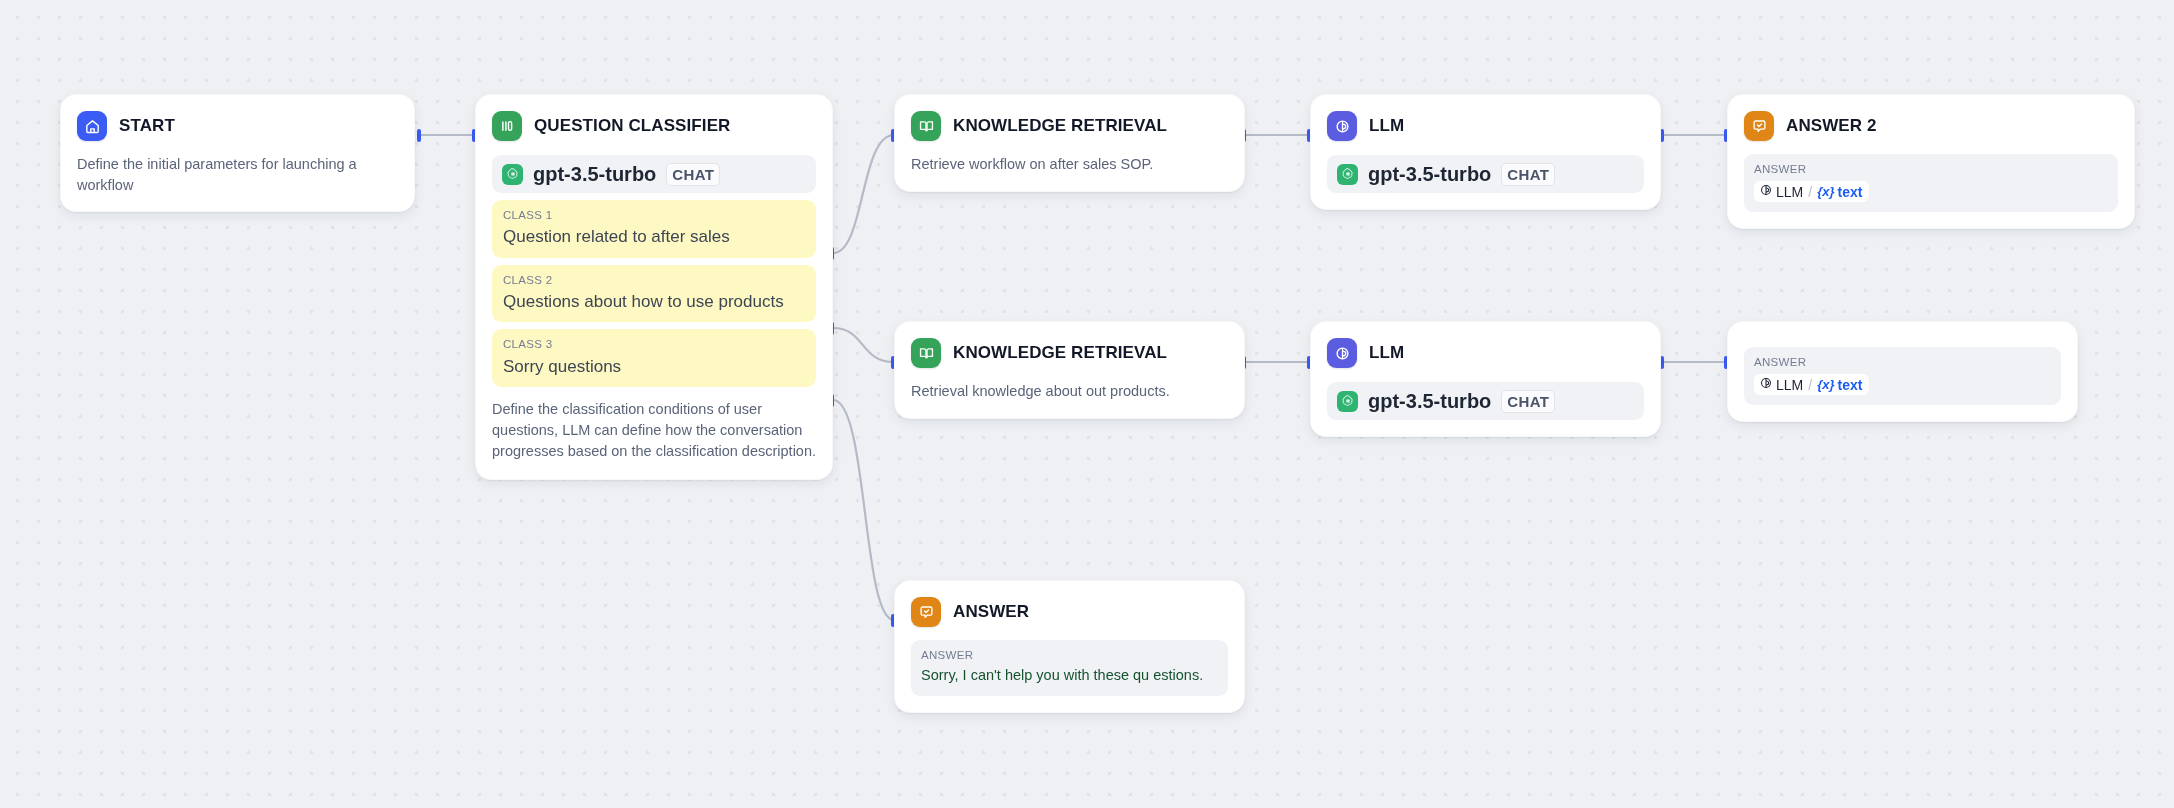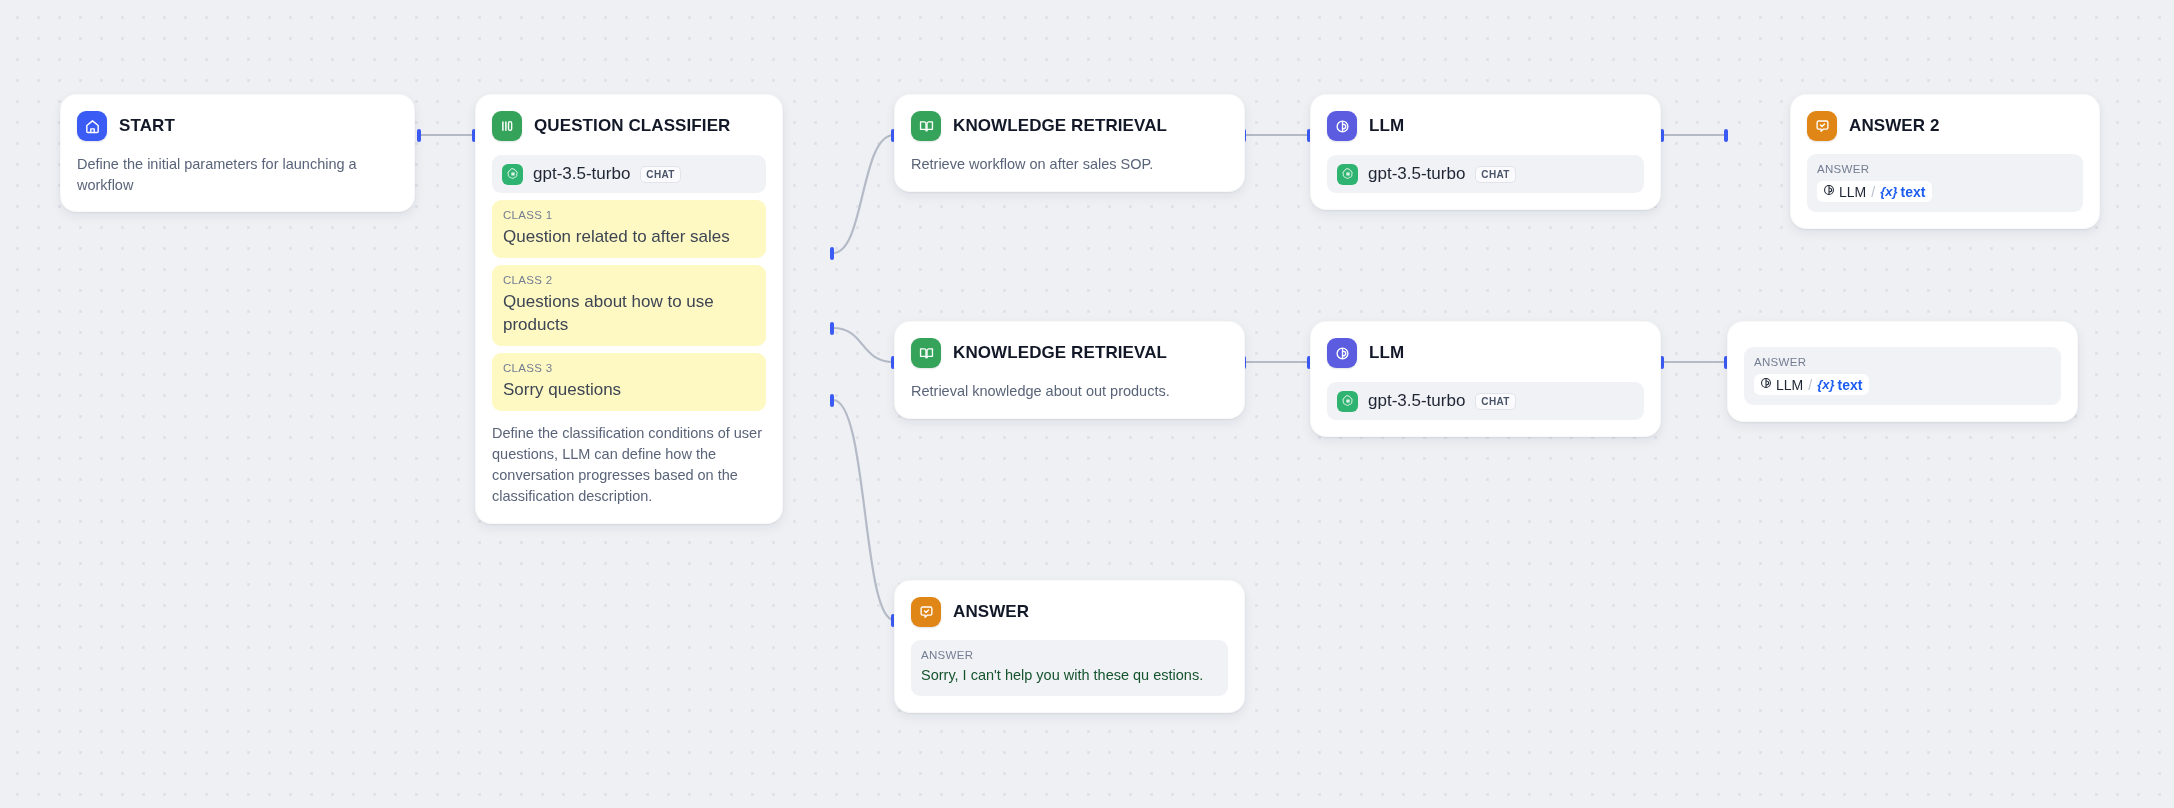--- a/index.html
+++ b/index.html
@@ -97,27 +97,27 @@
     box-sizing: border-box;
   }
   .model-logo {
     width: 21px; height: 21px;
     border-radius: 6px;
     background: #2fb370;
     display:flex; align-items:center; justify-content:center;
     flex: 0 0 21px;
   }
   .model-name {
-    font-size: 17px;
-    font-weight: 400;
+    font-size: 20px;
+    font-weight: 700;
     color: #1e2533;
     white-space: nowrap;
   }
   .model-badge {
-    font-size: 10px;
+    font-size: 15px;
     font-weight: 600;
     color: #4a5468;
     background: #fbfbfd;
     border: 1px solid #e2e4ea;
     border-radius: 5px;
     padding: 2px 5px;
     letter-spacing: .35px;
     white-space: nowrap;
     text-align: center;
   }
@@ -256,21 +256,21 @@
         <svg width="17" height="17" viewBox="0 0 24 24" fill="none" stroke="#ffffff" stroke-width="2" stroke-linecap="round" stroke-linejoin="round">
           <path d="M4 10.5 L12 4 L20 10.5 V19 a1.5 1.5 0 0 1-1.5 1.5 h-13 A1.5 1.5 0 0 1 4 19 Z"></path>
           <path d="M9.6 20.5 v-5.2 h4.8 v5.2"></path>
         </svg>
       </div>
       <div class="node-title">START</div>
     </div>
     <div class="node-desc">Define the initial parameters for launching a workflow</div>
   </div>
 
-  <div class="node" style="left:475px; top:94px; width:308px;">
+  <div class="node" style="left:475px; top:94px; width:358px;">
     <div class="node-head">
       <div class="node-icon ic-green">
         <svg width="18" height="18" viewBox="0 0 24 24" fill="none" stroke="#ffffff" stroke-width="2" stroke-linecap="round">
           <path d="M6.5 6.5 v11"></path>
           <path d="M10.5 6.5 v11"></path>
           <rect x="14" y="6.2" width="4.2" height="11.6" rx="2.1" stroke-width="1.9"></rect>
         </svg>
       </div>
       <div class="node-title">QUESTION CLASSIFIER</div>
     </div>
@@ -367,21 +367,21 @@
         <svg width="14" height="14" viewBox="0 0 24 24" fill="none" stroke="#ffffff" stroke-width="1.5">
           <path d="M12 3.2a4 4 0 0 1 3.9 3.1 4 4 0 0 1 2.5 6.1 4 4 0 0 1-3.9 5.4 4 4 0 0 1-6.5 0 4 4 0 0 1-3.9-5.4 4 4 0 0 1 2.5-6.1A4 4 0 0 1 12 3.2Z"></path>
           <path d="M12 8.3v7.4M8.6 10.1l6.8 3.8M15.4 10.1l-6.8 3.8"></path>
         </svg>
       </div>
       <div class="model-name">gpt-3.5-turbo</div>
       <div class="model-badge">CHAT</div>
     </div>
   </div>
 
-  <div class="node" style="left:1790px; top:94px; width:310px;">
+  <div class="node" style="left:1727px; top:94px; width:408px;">
     <div class="node-head">
       <div class="node-icon ic-orange">
         <svg width="17" height="17" viewBox="0 0 24 24" fill="none" stroke="#ffffff" stroke-width="1.9" stroke-linecap="round" stroke-linejoin="round">
           <path d="M4.4 6.2a2 2 0 0 1 2-2h11.2a2 2 0 0 1 2 2v7.4a2 2 0 0 1-2 2h-4.2l-3.4 3.3v-3.3H6.4a2 2 0 0 1-2-2Z"></path>
           <path d="M9.2 9.9l2.1 2.1 3.6-3.6"></path>
         </svg>
       </div>
       <div class="node-title">ANSWER 2</div>
     </div>
     <div class="answer-box">

